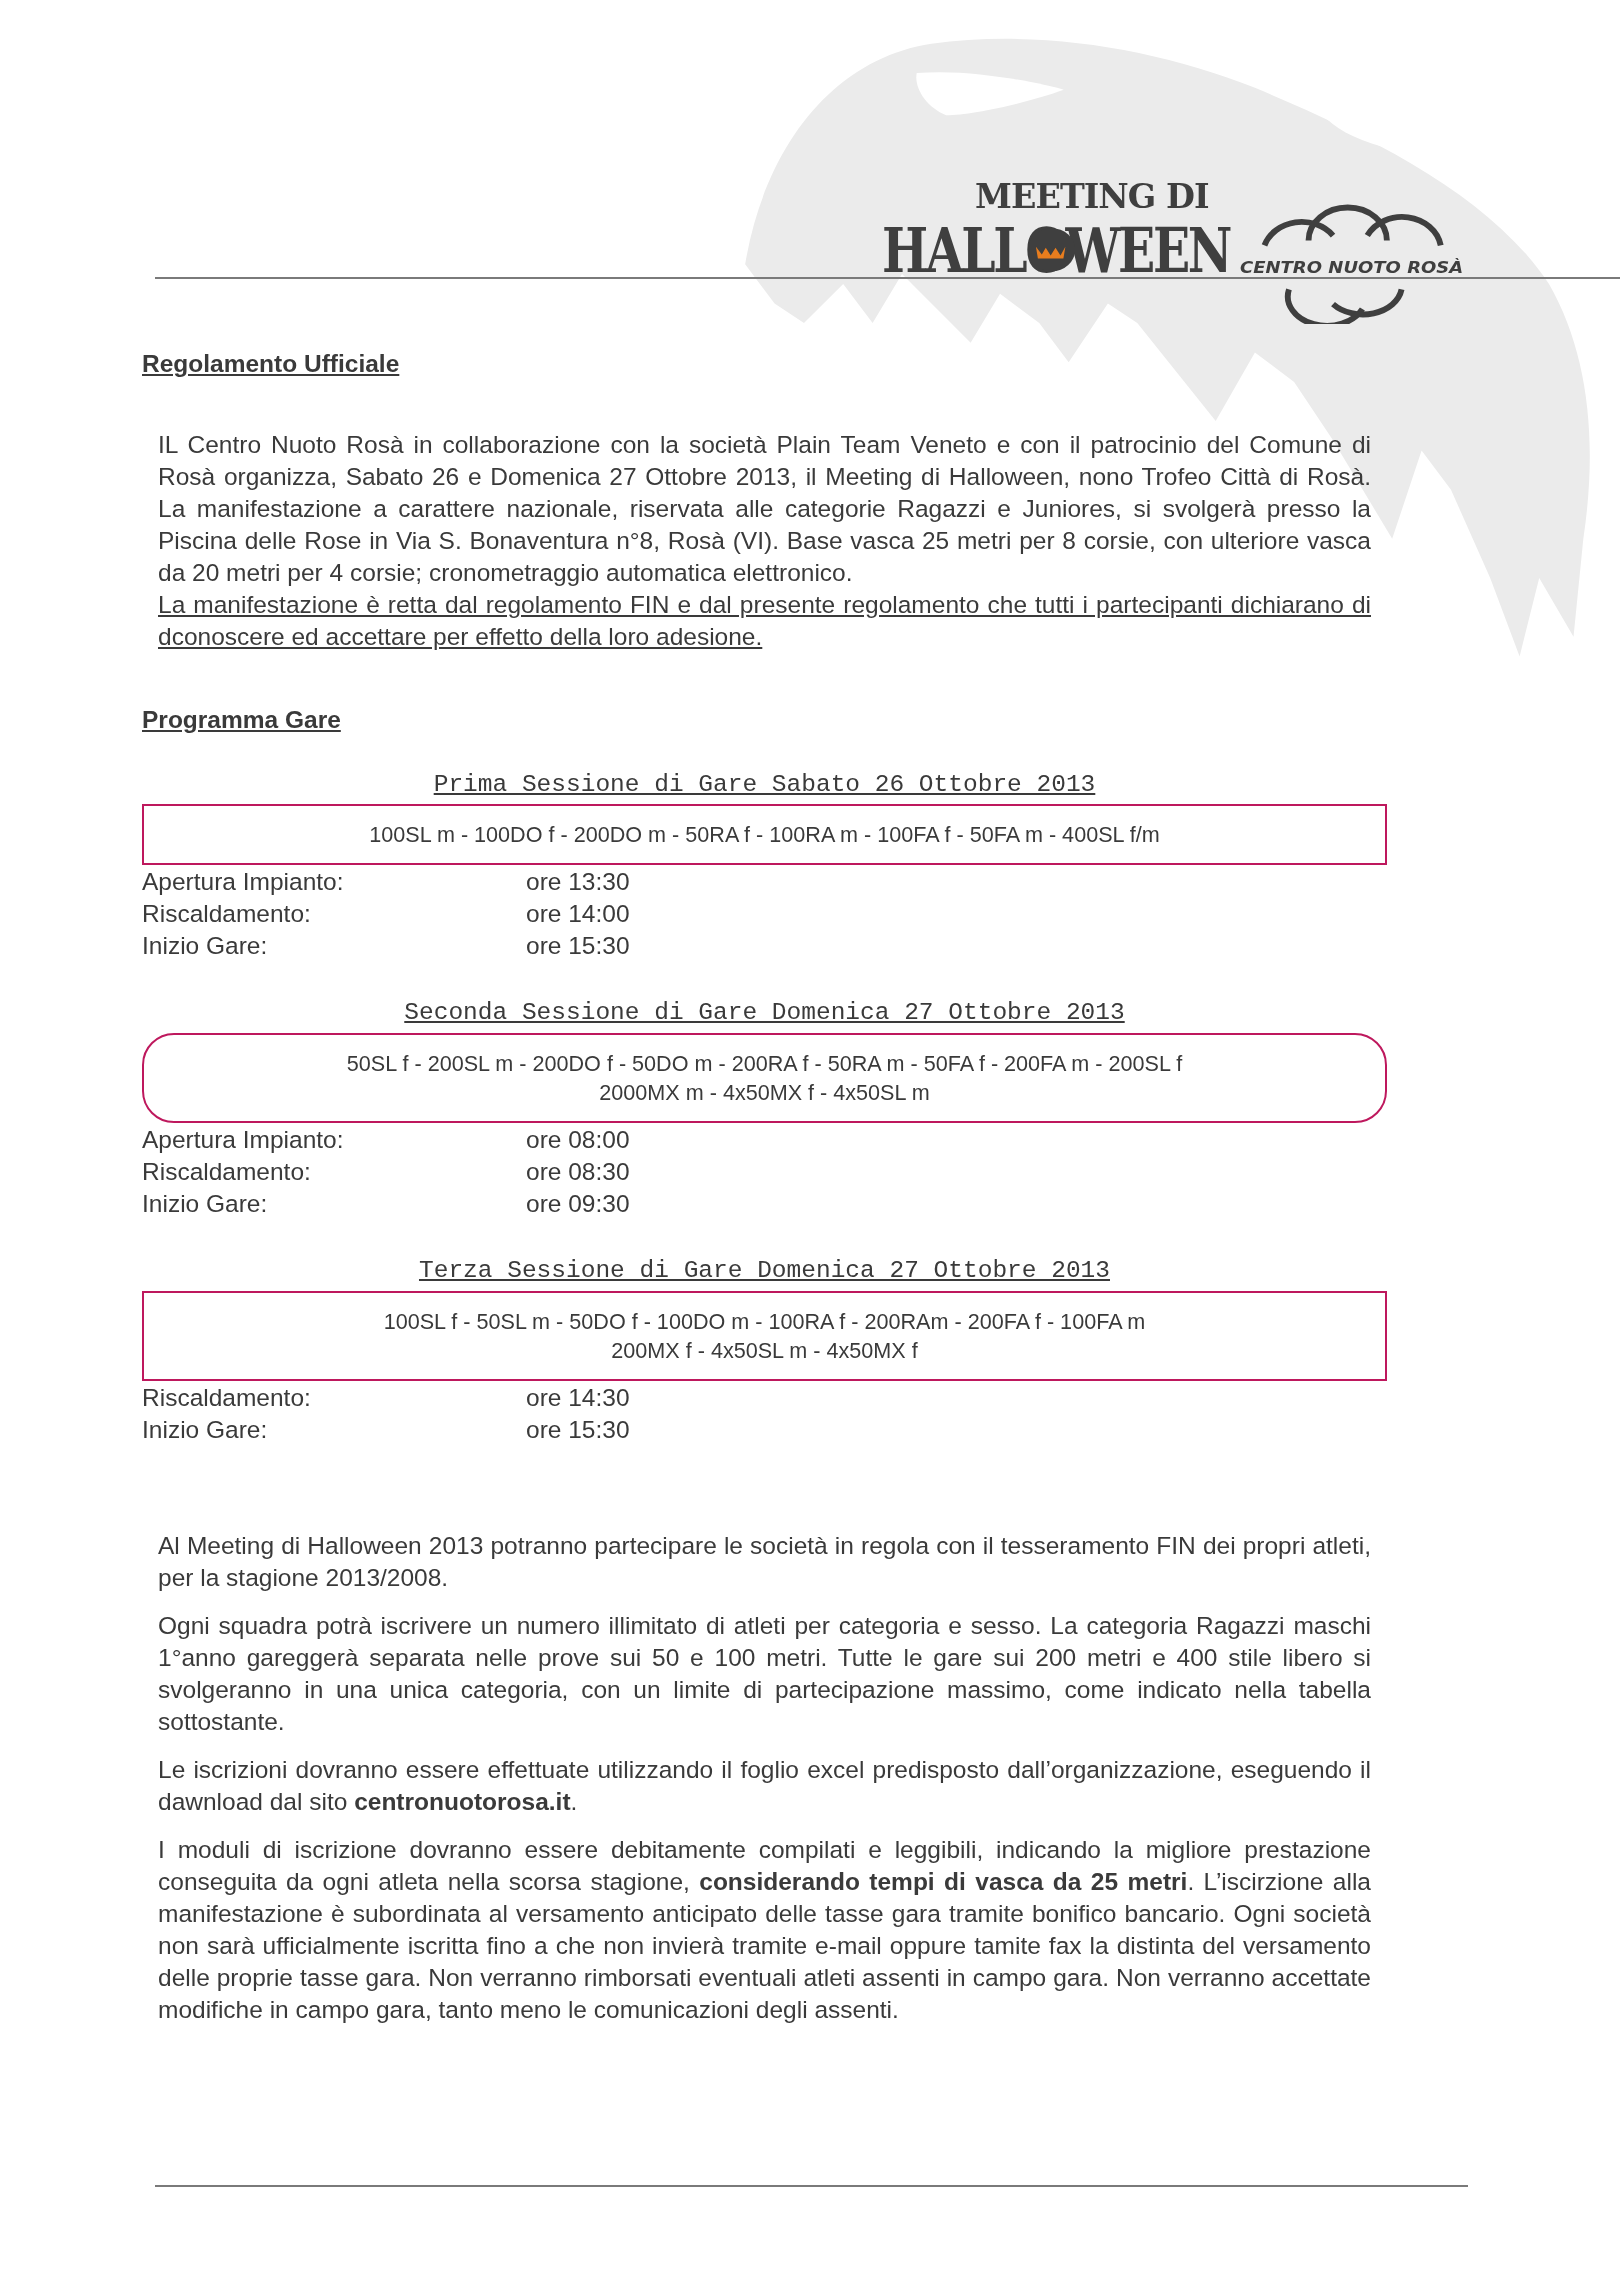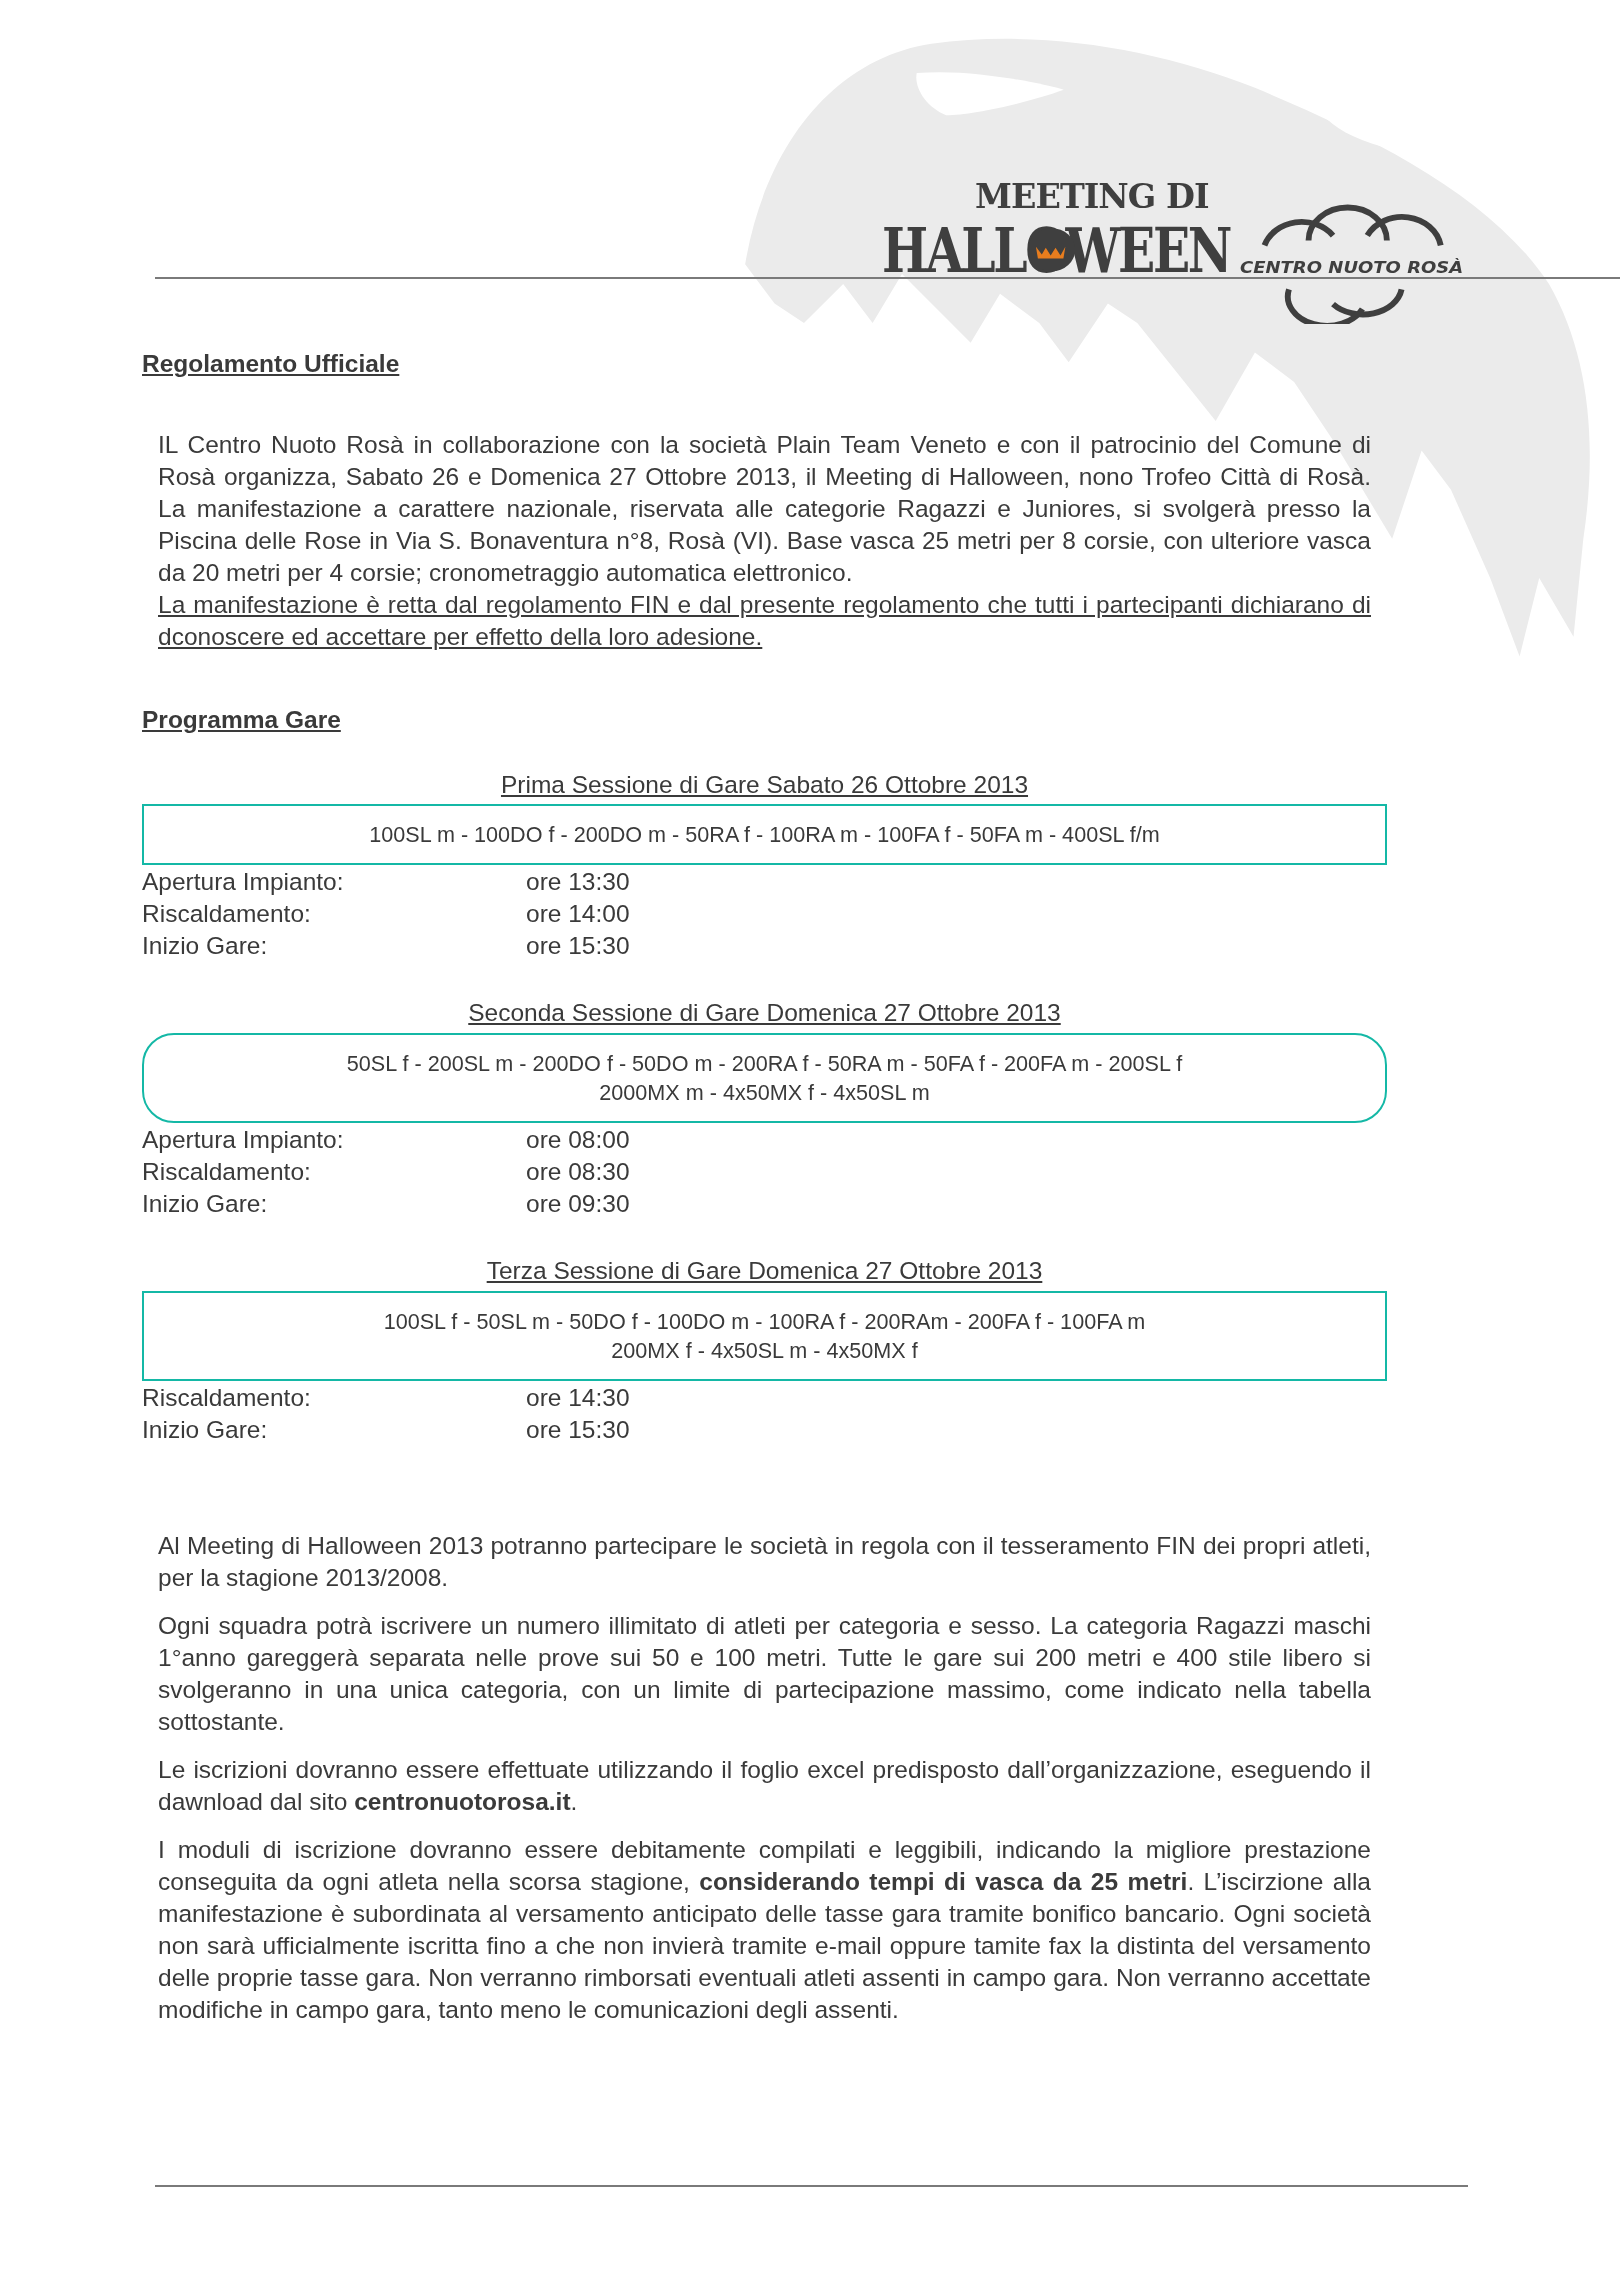--- a/index.html
+++ b/index.html
@@ -11,22 +11,22 @@
   .logo-meeting { position:absolute; left:877px; top:176px; width:363px; height:118px; z-index:2; }
   .logo-cnr { position:absolute; left:1240px; top:201px; width:235px; height:123px; z-index:2; }
   .logo-text-top { font-family:"DejaVu Serif", serif; font-weight:bold; font-size:34px; fill:#3f3f3f; letter-spacing:-1px; }
   .logo-text-hw { font-family:"DejaVu Serif", serif; font-weight:bold; font-size:62px; fill:#3f3f3f; letter-spacing:-3px; }
   .cnr-text { font-family:"DejaVu Sans", sans-serif; font-weight:bold; font-style:italic; font-size:17px; fill:#3f3f3f; }
   .content { position:absolute; left:142px; top:0; width:1245px; z-index:3; font-size:24.5px; line-height:32px; }
   .h { font-weight:bold; position:absolute; left:0;text-decoration:underline; }
   .para { position:absolute; left:0; width:1245px; text-align:justify; }
   .para p { margin:16px; }
   .u { text-decoration:underline; }
-  .session-title { position:absolute; left:0; width:1245px; text-align:center; text-decoration:underline; }
-  .box { position:absolute; left:0; width:1241px; border:2px solid #14b8a6; text-align:center;
+  .session-title { position:absolute; left:0; width:1245px; text-align:center; text-decoration:underline;font-family:Liberation Mono, monospace; }
+  .box { position:absolute; left:0; width:1241px; border:2px solid #be185d; text-align:center;
          font-size:21.6px; line-height:29px; box-sizing:content-box; }
   .times { position:absolute; left:0; }
   .row { display:flex; height:32px; }
   .row .lbl { width:384px; }
   b.strong { font-weight:bold; }
 </style>
 </head>
 <body>
 
 <svg class="ghost" viewBox="0 0 880 660">

